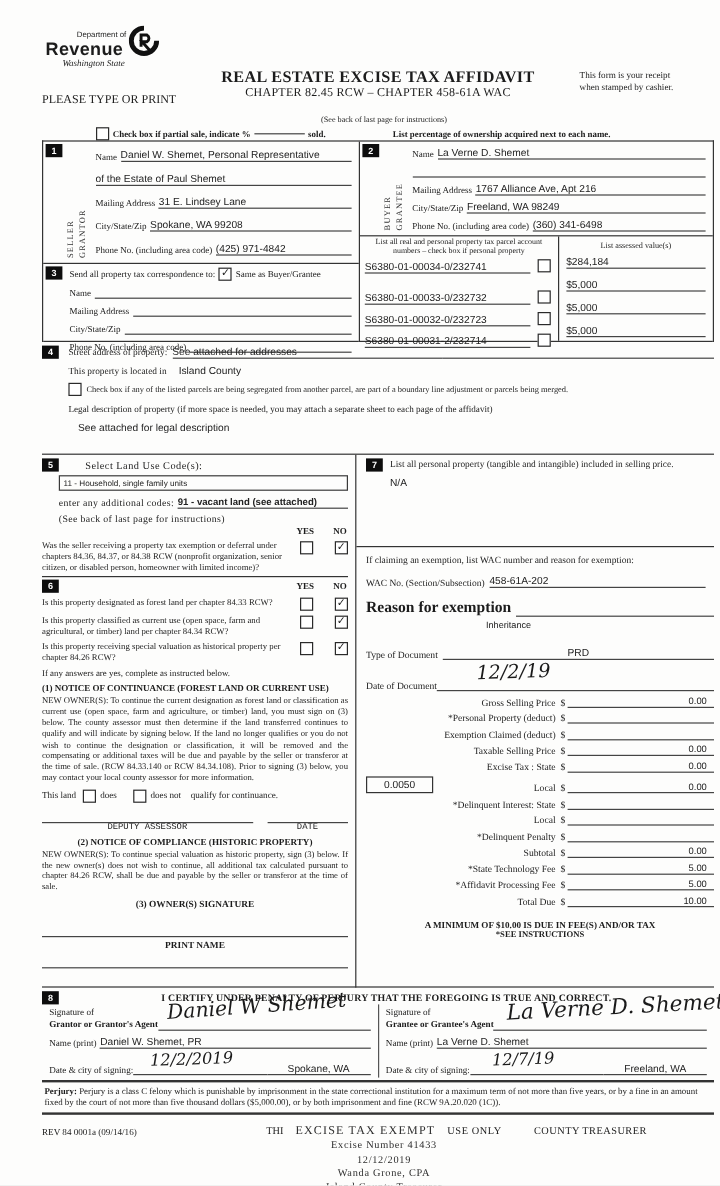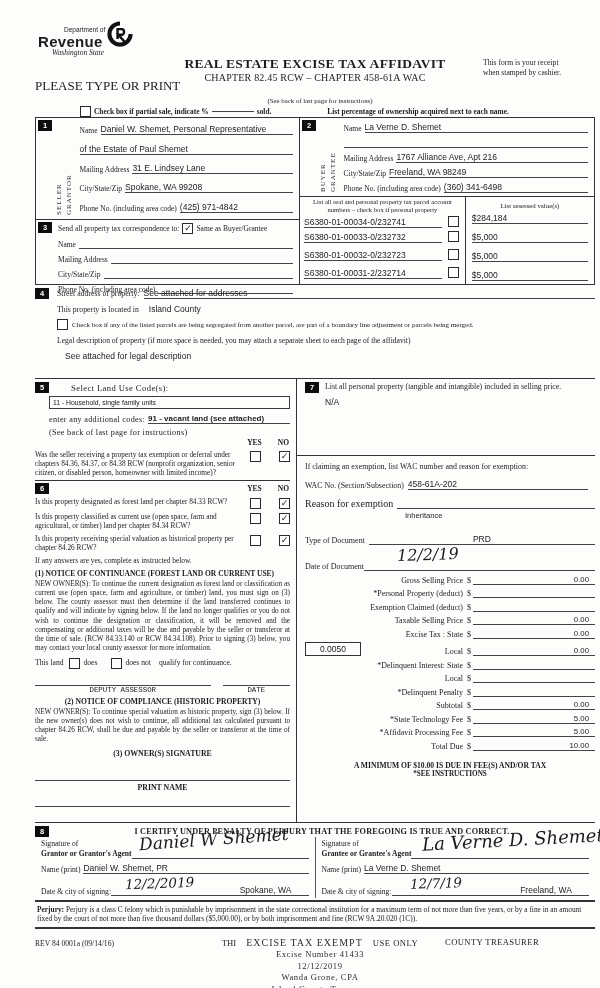--- a/index.html
+++ b/index.html
@@ -83,21 +83,21 @@
   <div class="abs ctr" style="left:150px;top:56px;width:330px;">
     <div class="title">REAL ESTATE EXCISE TAX AFFIDAVIT</div>
     <div class="subtitle">CHAPTER 82.45 RCW – CHAPTER 458-61A WAC</div>
   </div>
 
   <div class="abs" style="right:12px;top:58px;width:105px;font-size:7.6px;line-height:1.3;">
     <div>This form is your receipt</div>
     <div>when stamped by cashier.</div>
   </div>
 
-  <div class="abs" style="left:35px;top:78px;font-size:13px;">PLEASE TYPE OR PRINT</div>
+  <div class="abs" style="left:35px;top:78px;font-size:10px;">PLEASE TYPE OR PRINT</div>
 
   <div class="abs ctr" style="left:120px;top:97px;width:400px;font-size:6.8px;">(See back of last page for instructions)</div>
 
   <div class="abs row" style="left:80px;top:106px;width:510px;align-items:center;">
     <span class="cb"></span>
     <span class="b" style="font-size:7.4px;margin-left:3px;">Check box if partial sale, indicate %</span>
     <span style="width:42px;border-bottom:1px solid #444;margin:0 3px;"></span>
     <span class="b" style="font-size:7.4px;">sold.</span>
     <span class="b" style="font-size:7.4px;margin-left:56px;">List percentage of ownership acquired next to each name.</span>
   </div>
@@ -214,21 +214,21 @@
 
       <div style="display:flex;height:87px;border-bottom:1px solid #333;">
         <div style="flex:1.35;border-right:1px solid #333;padding:1px 4px;display:flex;flex-direction:column;">
           <div class="ctr" style="font-size:6.6px;line-height:1.15;">List all real and personal property tax parcel account numbers – check box if personal property</div>
           <div class="frow" style="align-items:center;margin-top:3px;">
             <span class="uline">
                 <span class="val">S6380-01-00034-0/232741</span>
               </span>
             <span class="cb" style="margin:0 2px 1px 6px;"></span>
             </div>
-          <div class="frow" style="align-items:center;margin-top:1px;">
+          <div class="frow" style="align-items:center;margin-top:12px;">
             <span class="uline">
                 <span class="val">S6380-01-00033-0/232732</span>
               </span>
             <span class="cb" style="margin:0 2px 1px 6px;"></span>
             </div>
           <div class="frow" style="align-items:center;margin-top:4px;">
             <span class="uline">
                 <span class="val">S6380-01-00032-0/232723</span>
               </span>
             <span class="cb" style="margin:0 2px 1px 6px;"></span>
@@ -384,21 +384,21 @@
       <div style="height:48px;"></div>
       <div style="border-top:1px solid #333;margin-left:-8px;padding:6px 0 0 8px;">
         <div style="font-size:7.9px;">If claiming an exemption, list WAC number and reason for exemption:</div>
         <div class="row" style="margin-top:8px;align-items:flex-end;">
           <span style="font-size:7.9px;white-space:nowrap;">WAC No. (Section/Subsection)</span>
           <span class="uline" style="margin-left:4px;max-width:180px;">
               <span class="val">458-61A-202</span>
             </span>
         </div>
         <div class="row" style="margin-top:8px;align-items:flex-end;">
-          <span style="font-size:10px;white-space:nowrap;">Reason for exemption</span>
+          <span style="font-size:13px;white-space:nowrap;font-weight:bold;">Reason for exemption</span>
           <span class="uline" style="margin-left:4px;"></span>
         </div>
         <div class="val" style="margin:2px 0 0 100px;font-size:7.6px;">Inheritance</div>
       </div>
       <div class="row" style="margin-top:14px;align-items:flex-end;">
         <span style="font-size:8px;white-space:nowrap;">Type of Document</span>
         <span class="uline" style="margin-left:4px;justify-content:center;">
             <span class="val" style="margin:0 auto;">PRD</span>
           </span>
       </div>

